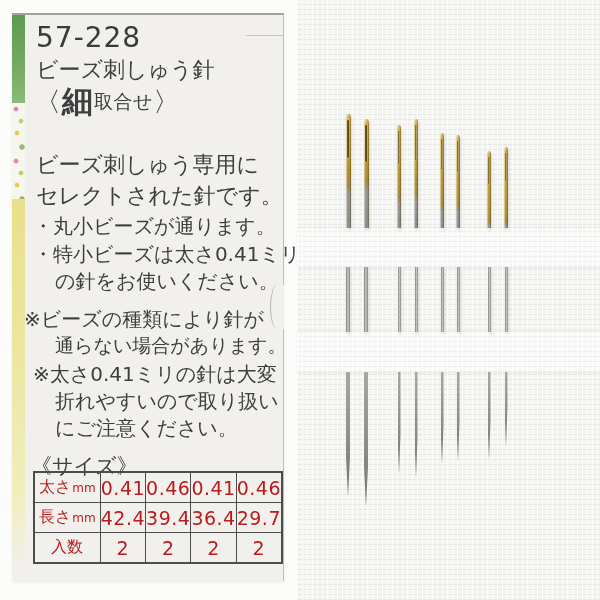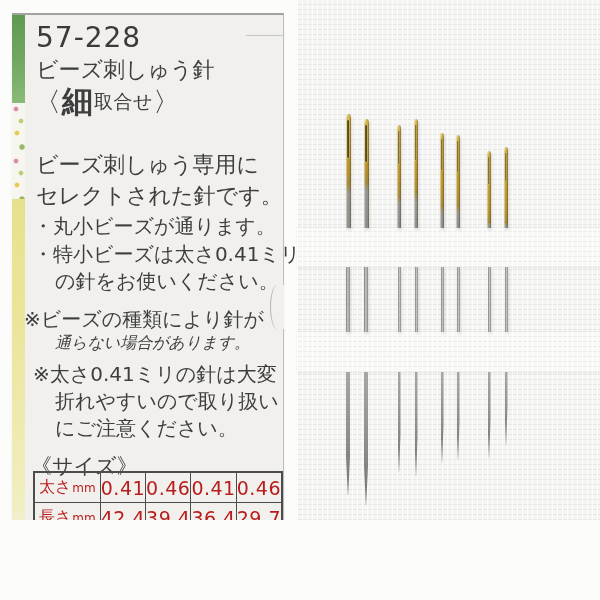--- a/index.html
+++ b/index.html
@@ -1,16 +1,16 @@
 <!DOCTYPE html>
 <html><head>
 <meta charset="utf-8">
 <style>
   html,body{margin:0;padding:0;background:#fcfcfb;}
-  .stage{position:relative;width:600px;height:520px;overflow:hidden;
+  .stage{position:relative;width:600px;height:600px;overflow:hidden;
          font-family:"DejaVu Sans","Liberation Sans",sans-serif;background:#fcfcfb;}
 
   
   .pkg{position:absolute;left:12px;top:13px;width:271px;height:566px;
        background:#f1f0ed;border-top:2px solid #a2a2a0;border-right:1px solid #bdbdbb;
        box-shadow:0 2px 3px rgba(0,0,0,0.06);}
   .edge-strip{position:absolute;left:0;top:0;width:13px;}
   .strip-green{height:88px;background:linear-gradient(180deg,#5f9a52 0%,#74a863 55%,#8aba79 100%);}
   .strip-floral{height:96px;background-color:#f7f6ee;
     background-image:radial-gradient(circle at 4px 6px,#d98aa6 0 1.8px,transparent 2.8px),
@@ -29,21 +29,21 @@
   .t-name{left:24px;top:41px;font-size:22px;}
   .t-variant{left:22px;top:66px;font-size:27px;display:flex;align-items:center;}
   .t-variant .big{font-size:31px;font-weight:600;margin:0 1px;}
   .t-variant .small{font-size:19px;letter-spacing:0.5px;}
   .t-para1{left:24px;top:134px;font-size:22px;line-height:31px;}
   .t-para2{left:24px;top:165px;font-size:22px;line-height:31px;}
   .t-b1{left:21px;top:198px;font-size:20px;}
   .t-b2a{left:21px;top:226px;font-size:20px;}
   .t-b2b{left:43px;top:253px;font-size:20px;}
   .t-n1a{left:12px;top:291px;font-size:20px;}
-  .t-n1b{left:43px;top:318px;font-size:16px;font-style:italic;}
+  .t-n1b{left:43px;top:318px;font-size:19px;}
   .t-n2a{left:21px;top:346px;font-size:20px;}
   .t-n2b{left:43px;top:373px;font-size:20px;}
   .t-n2c{left:43px;top:400px;font-size:20px;}
   .t-size{left:19px;top:426px;font-size:21px;margin-top:12px;}
 
   table.size{position:absolute;left:21px;top:456px;border-collapse:collapse;
              color:#b91c1c;background:transparent;}
   table.size th,table.size td{border:1.5px solid #4c4c4c;padding:0;height:29px;
              text-align:center;vertical-align:middle;font-weight:normal;}
   table.size{border:2px solid #4c4c4c;}

